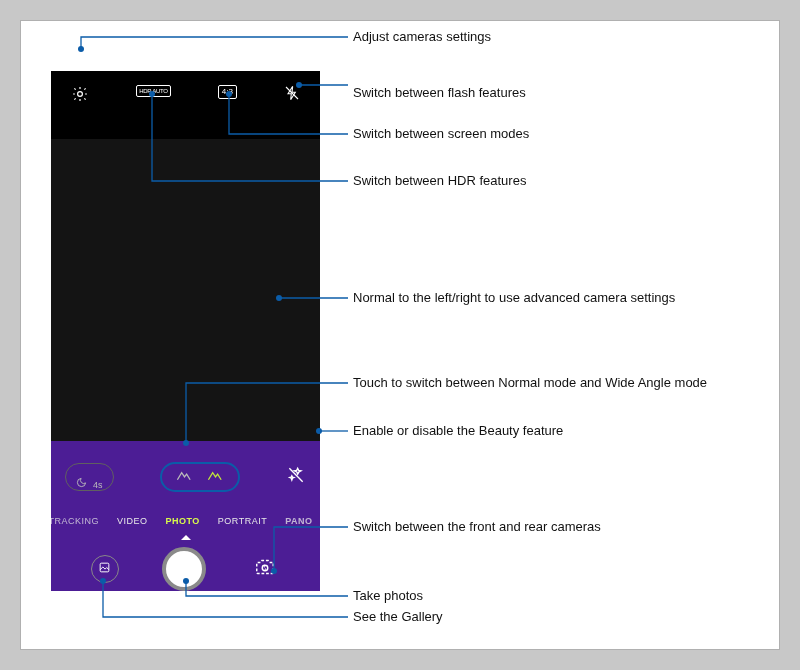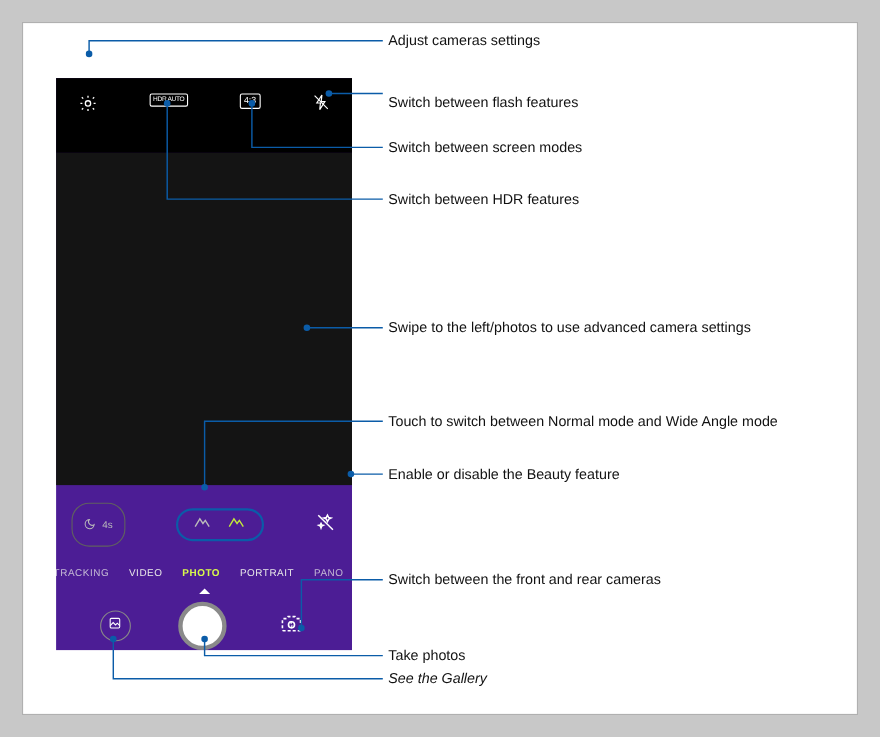--- a/index.html
+++ b/index.html
@@ -43,22 +43,22 @@
     left: 0; top: 68px; width: 100%; height: 302px;
     background: #141414;
   }
   .lens-row {
     position: absolute;
     left: 0; top: 388px; width: 100%; height: 36px;
     display: flex; align-items: center; justify-content: space-between;
     padding: 0 14px;
   }
   .pill {
-    border: 1px solid #606060; border-radius: 16px; height: 40px;
-    display: flex; align-items: center; padding: 0 10px; gap: 6px;
+    border: 1px solid #606060; border-radius: 16px; height: 28px;
+    display: flex; align-items: flex-end; padding: 0 10px; gap: 6px;
     color: #bbb; font-size: 9px;
   }
   .lens-group {
     border: 2px solid #0b5ca8; border-radius: 16px; height: 30px;
     display: flex; align-items: center; gap: 14px; padding: 0 14px;
   }
   .beauty-btn { color: #fff; }
   .modes-row {
     position: absolute; left: 0; top: 438px; width: 100%; height: 24px;
     display: flex; align-items: center; justify-content: center; gap: 18px;
@@ -155,21 +155,21 @@
             <line x1="4" y1="4" x2="20" y2="20"></line>
           </svg>
       </div>
     </div>
 
     <div class="modes-row">
       <span class="mode edge" style="margin-left:-30px;">TRACKING</span>
       <span class="mode">VIDEO</span>
       <span class="mode active">PHOTO</span>
       <span class="mode">PORTRAIT</span>
-      <span class="mode edge" style="margin-right:-20px;">PANO</span>
+      <span class="mode edge" style="margin-right:-20px;font-weight:bold;">PANO</span>
     </div>
 
     <div class="arrow-up"></div>
 
     <div class="bottom-row">
       <div class="gallery-btn">
         <span>
           <svg width="13" height="13" viewBox="0 0 24 24" fill="none" stroke="#fff" stroke-width="1.8">
               <rect x="4" y="4" width="16" height="16" rx="2"></rect>
               <path d="m4 16 5-5 4 4 3-3 4 4"></path>
@@ -220,20 +220,20 @@
       <path d="M165 560 V575 H327"></path>
 
     <circle cx="82" cy="560" r="3"></circle>
       <path d="M82 560 V596 H327"></path>
   </svg>
 
   <div class="callout-label" style="left:332px; top:8px;">Adjust cameras settings</div>
   <div class="callout-label" style="left:332px; top:64px;">Switch between flash features</div>
   <div class="callout-label" style="left:332px; top:105px;">Switch between screen modes</div>
   <div class="callout-label" style="left:332px; top:152px;">Switch between HDR features</div>
-  <div class="callout-label" style="left:332px; top:269px;">Swipe to the left/photos to use advanced camera settings</div>
+  <div class="callout-label" style="left:332px; top:269px;">Normal to the left/right to use advanced camera settings</div>
   <div class="callout-label" style="left:332px; top:354px;">Touch to switch between Normal mode and Wide Angle mode</div>
   <div class="callout-label" style="left:332px; top:402px;">Enable or disable the Beauty feature</div>
   <div class="callout-label" style="left:332px; top:498px;">Switch between the front and rear cameras</div>
   <div class="callout-label" style="left:332px; top:567px;">Take photos</div>
-  <div class="callout-label" style="left:332px; top:588px;font-style:italic;">See the Gallery</div>
+  <div class="callout-label" style="left:332px; top:588px;">See the Gallery</div>
 
 </div>
 
 </body></html>

